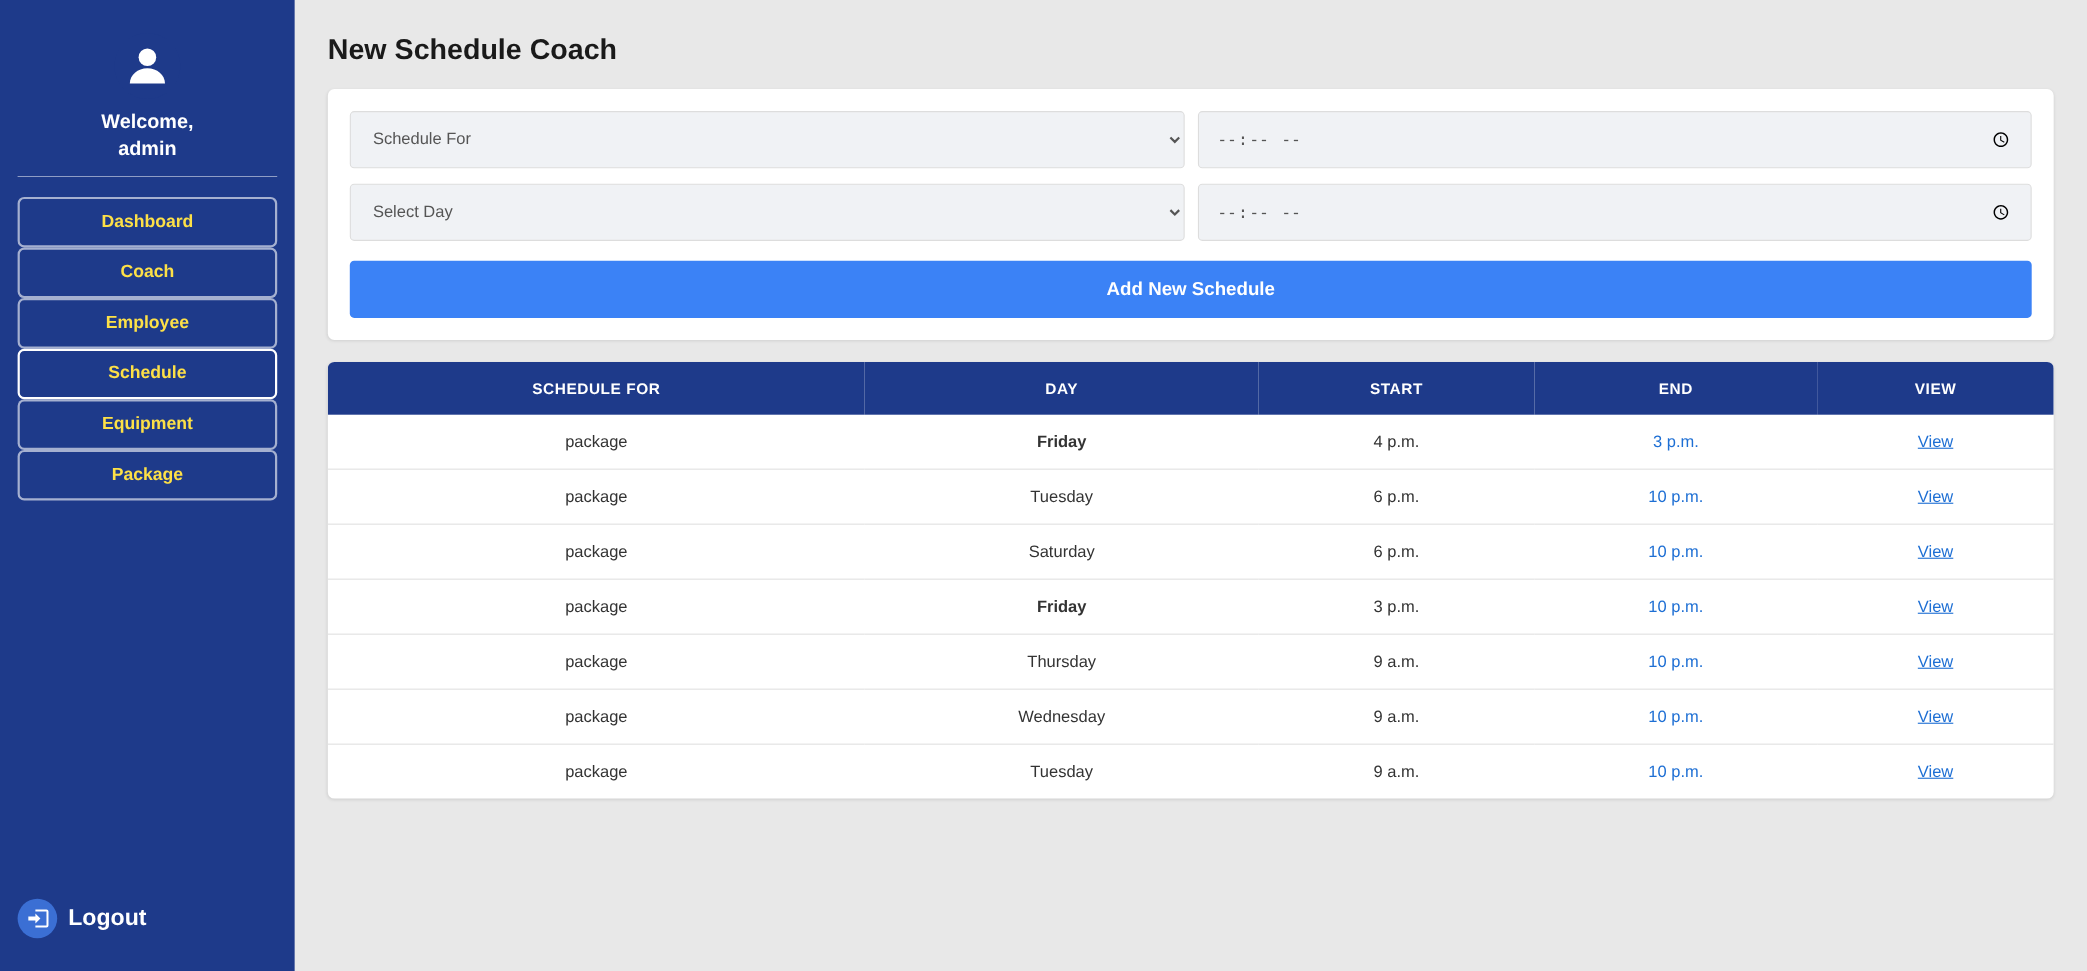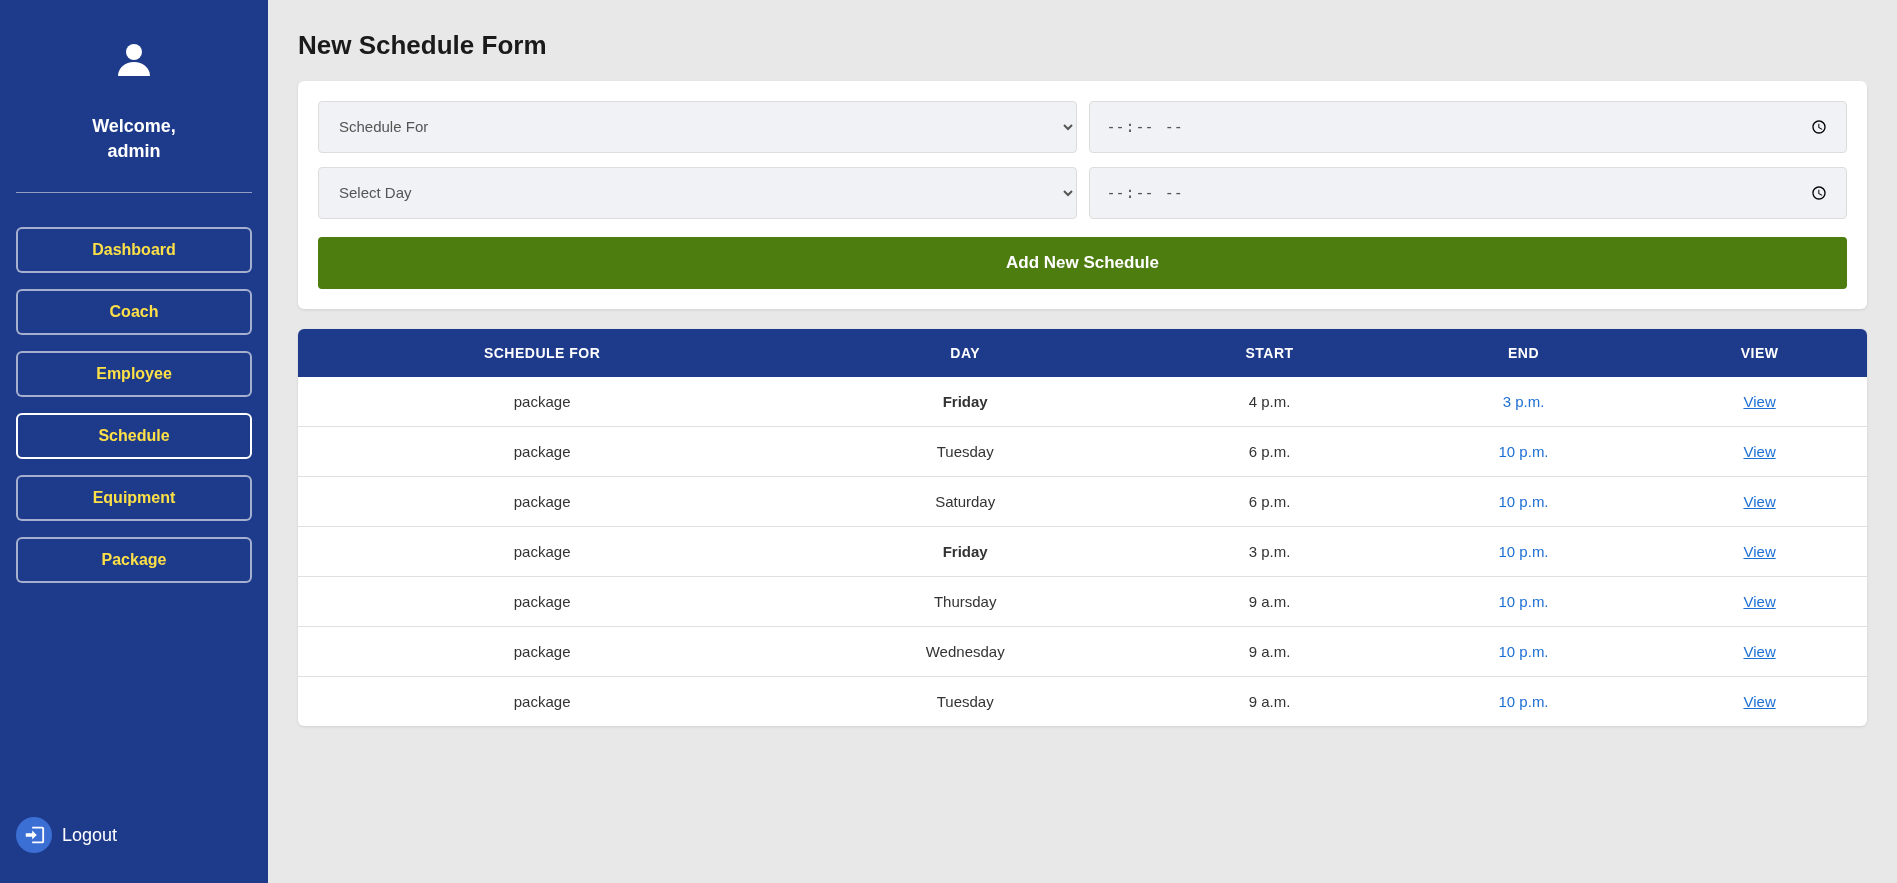--- a/index.html
+++ b/index.html
@@ -13,21 +13,21 @@
 
     
     #sidebar {
       width: 268px;
       min-width: 268px;
       background: #1e3a8a;
       display: flex;
       flex-direction: column;
       align-items: center;
       padding: 30px 16px 20px;
-      gap: 16px;
+      gap: 0;
     }
 
     .avatar-icon {
       width: 60px;
       height: 60px;
       border-radius: 50%;
       background: #1e3a8a;
       display: flex;
       align-items: center;
       justify-content: center;
@@ -91,22 +91,22 @@
       align-items: center;
       justify-content: center;
     }
     .logout-icon svg {
       width: 22px;
       height: 22px;
       fill: white;
     }
     .logout-text {
       color: white;
-      font-size: 18px;
-      font-weight: normal;
+      font-size: 21px;
+      font-weight: bold;
     }
 
     
     #main {
       flex: 1;
       overflow-y: auto;
       padding: 30px 30px 30px 30px;
       background: #e8e8e8;
     }
 
@@ -149,21 +149,21 @@
       padding: 14px 16px;
       background: #f0f2f5;
       border: 1px solid #ddd;
       border-radius: 4px;
       font-size: 15px;
       color: #555;
     }
 
     .add-btn {
       width: 100%;
-      background: #4d7c0f;
+      background: #3b82f6;
       color: white;
       border: none;
       border-radius: 4px;
       padding: 16px;
       font-size: 17px;
       font-weight: bold;
       cursor: pointer;
       margin-top: 4px;
     }
 
@@ -250,21 +250,21 @@
       <svg viewBox="0 0 24 24" xmlns="http://www.w3.org/2000/svg">
         <path d="M10 17l5-5-5-5v3H3v4h7v3z"></path>
         <path d="M21 3H10v2h11v14H10v2h11a2 2 0 002-2V5a2 2 0 00-2-2z"></path>
       </svg>
     </div>
     <span class="logout-text">Logout</span>
   </div>
 </div>
 
 <div id="main">
-  <h1 class="page-title">New Schedule Form</h1>
+  <h1 class="page-title">New Schedule Coach</h1>
 
   <div class="form-card">
     <div class="form-row">
       <select class="form-select">
         <option>Schedule For</option>
       </select>
       <input type="time" class="form-time" placeholder="--:-- --" style="">
     </div>
     <div class="form-row">
       <select class="form-select">

